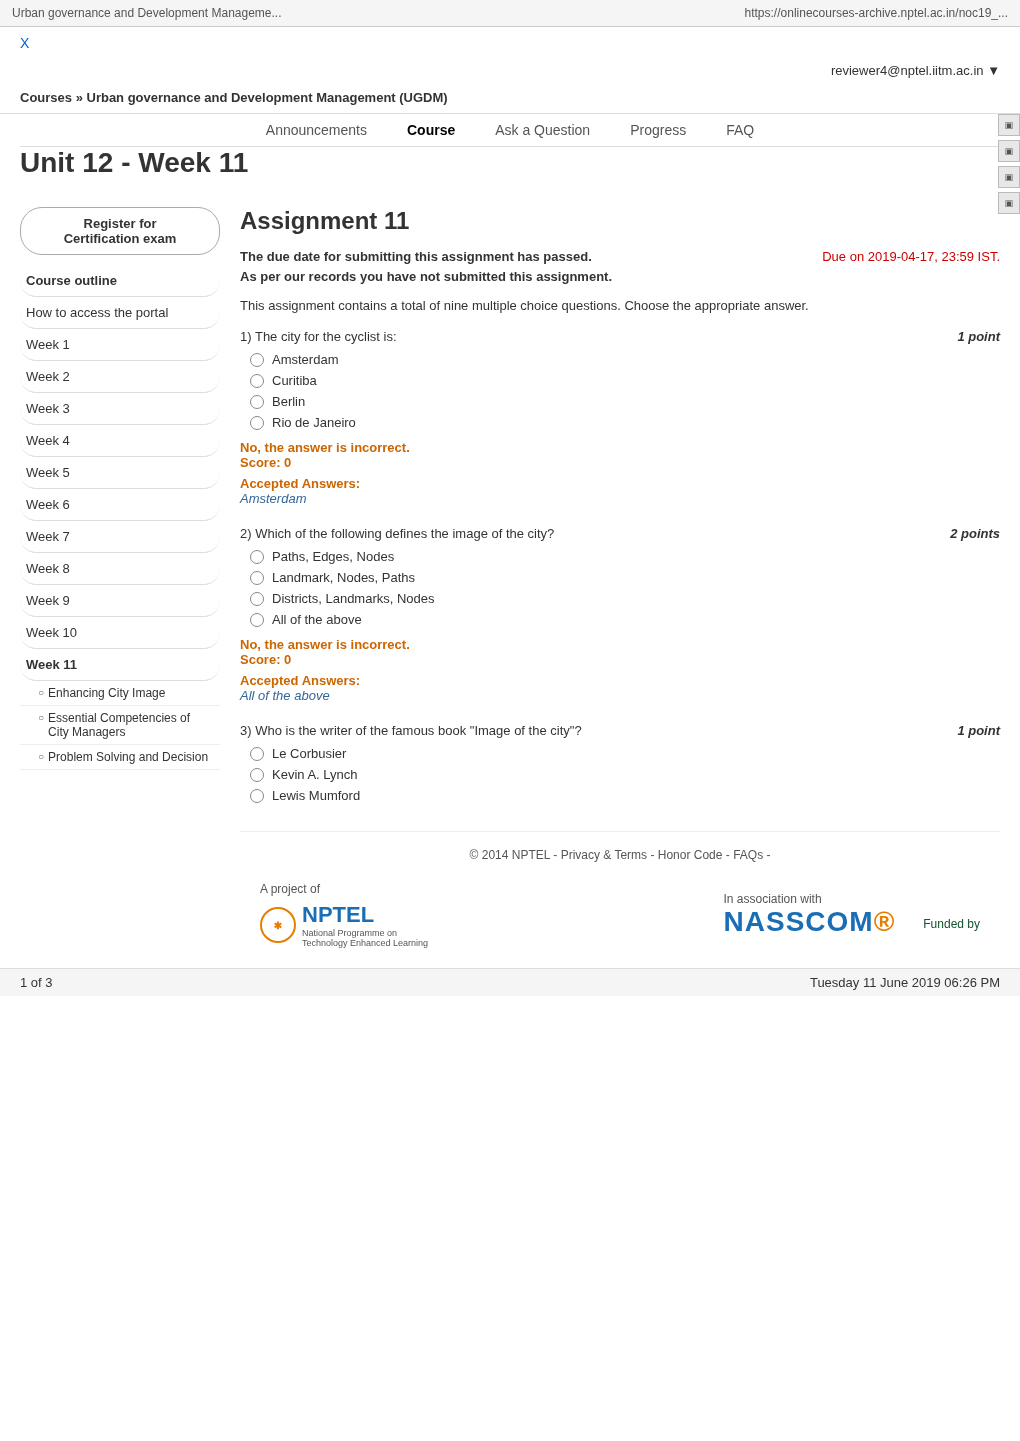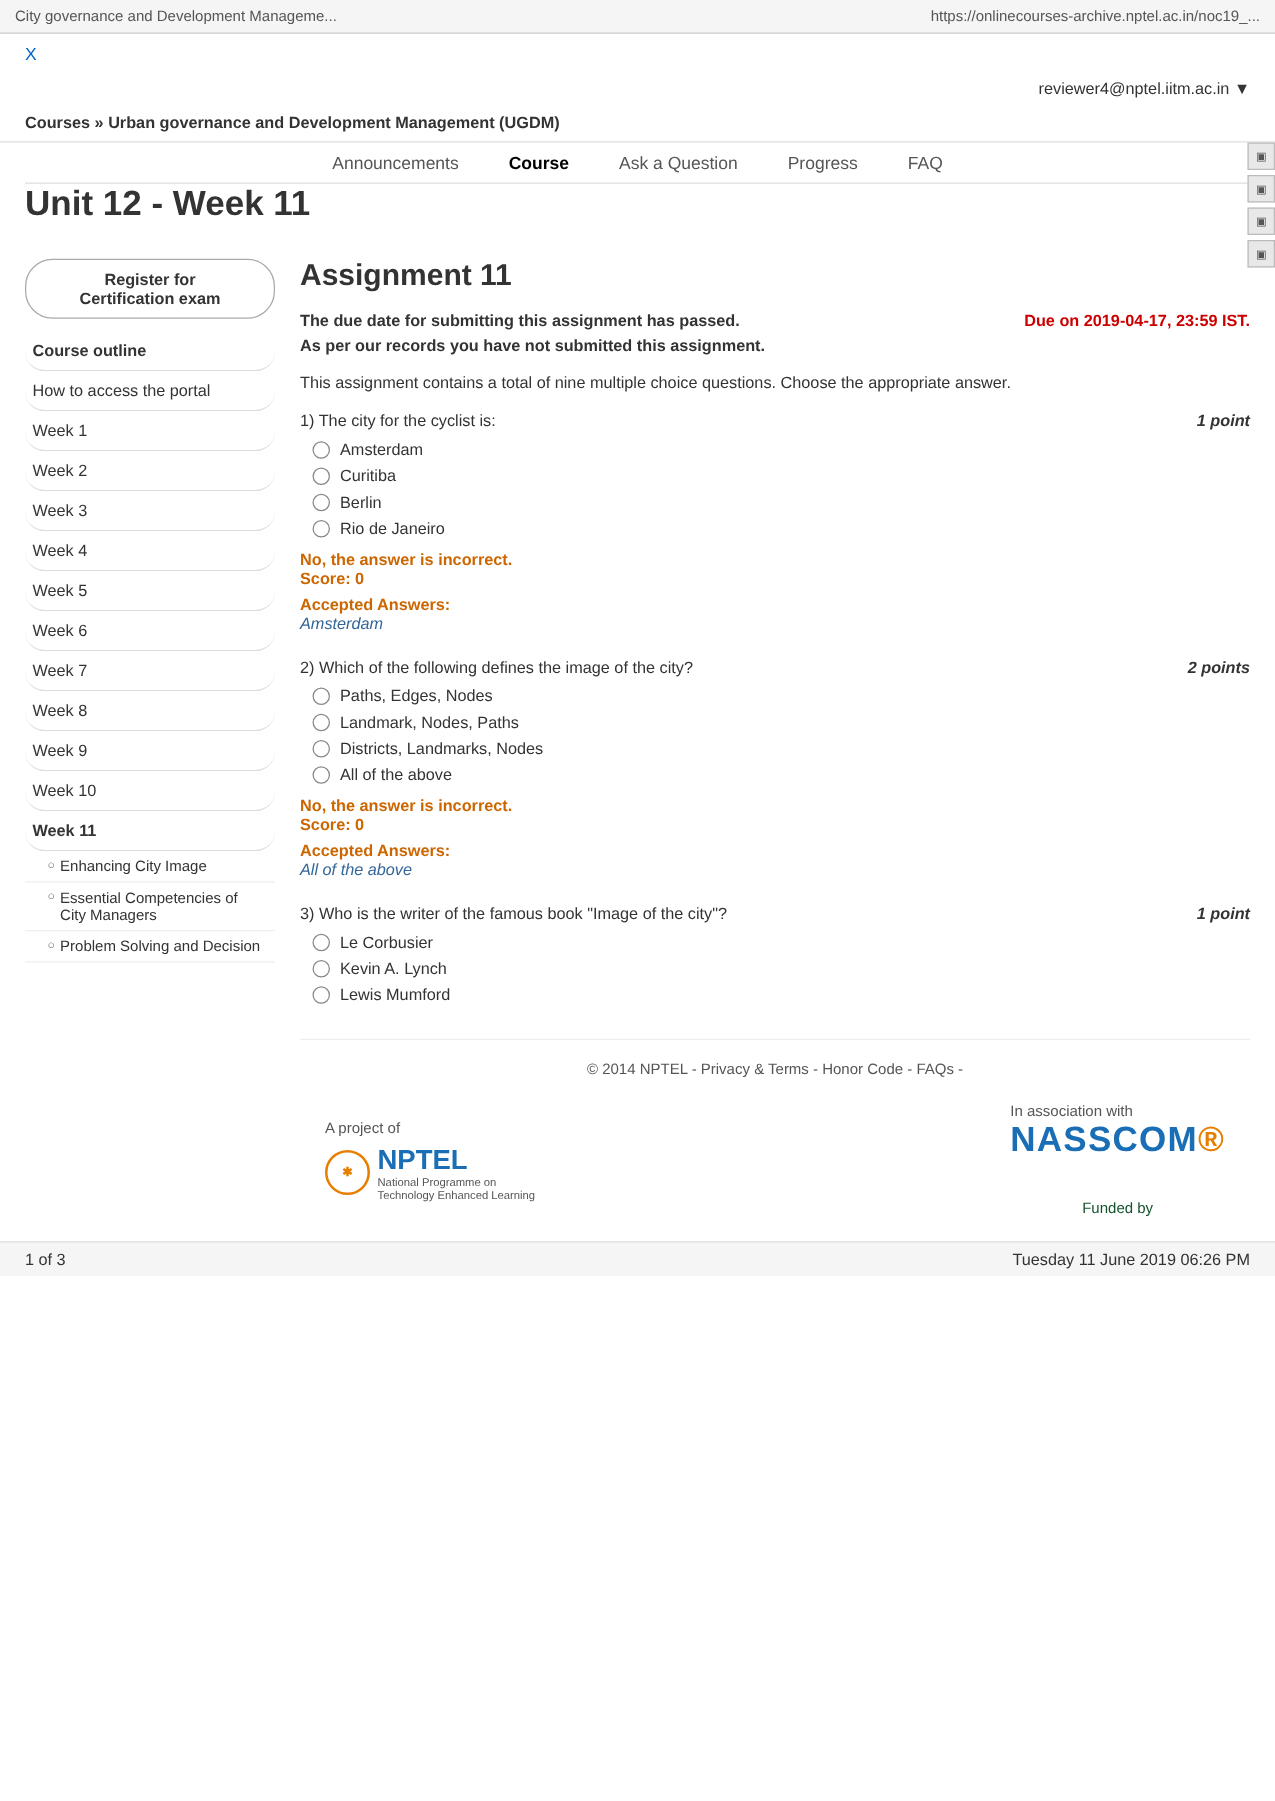--- a/index.html
+++ b/index.html
@@ -130,21 +130,21 @@
       font-size: 13px;
       margin-bottom: 12px;
       line-height: 1.5;
       display: flex;
       flex-wrap: wrap;
       gap: 4px;
     }
     .due-notice-text { flex: 1; min-width: 200px; }
     .due-date {
       color: #cc0000;
-      font-weight: bold;
+      font-weight: normal;
     }
 
     .assignment-desc {
       font-size: 13px;
       margin-bottom: 16px;
       color: #333;
     }
 
     
     .question-block {
@@ -210,21 +210,21 @@
       width: 36px; height: 36px;
       border: 2px solid #e67e00;
       border-radius: 50%;
       display: flex; align-items: center; justify-content: center;
       font-size: 10px; color: #e67e00; font-weight: bold;
     }
     .nptel-logo-text { font-size: 22px; font-weight: bold; color: #1a6eb5; }
     .nptel-tagline { font-size: 9px; color: #555; }
 
     .nasscom-logo {
-      display: flex; flex-direction: column; align-items: center; gap: 28px;
+      display: flex; align-items: center; gap: 28px;
     }
     .nasscom-text {
       font-size: 28px; font-weight: bold; color: #1a6eb5; letter-spacing: 1px;
     }
     .nasscom-dot { color: #e67e00; }
 
     .funded-by { font-size: 12px; color: #14532d; text-align: center; margin-top: 3px; }
 
     
     .status-bar {
@@ -255,21 +255,21 @@
       background: #e8e8e8;
       border: 1px solid #bbb;
       display: flex; align-items: center; justify-content: center;
       font-size: 9px; color: #555;
     }
   </style>
 </head>
 <body>
 
 <div class="browser-chrome">
-  <span>City governance and Development Manageme...</span>
+  <span>Urban governance and Development Manageme...</span>
   <span>https://onlinecourses-archive.nptel.ac.in/noc19_...</span>
 </div>
 
 <div class="top-bar">
   <span class="close-x">X</span>
 </div>
 
 <div class="user-bar">
   <span>reviewer4@nptel.iitm.ac.in ▼</span>
 </div>

